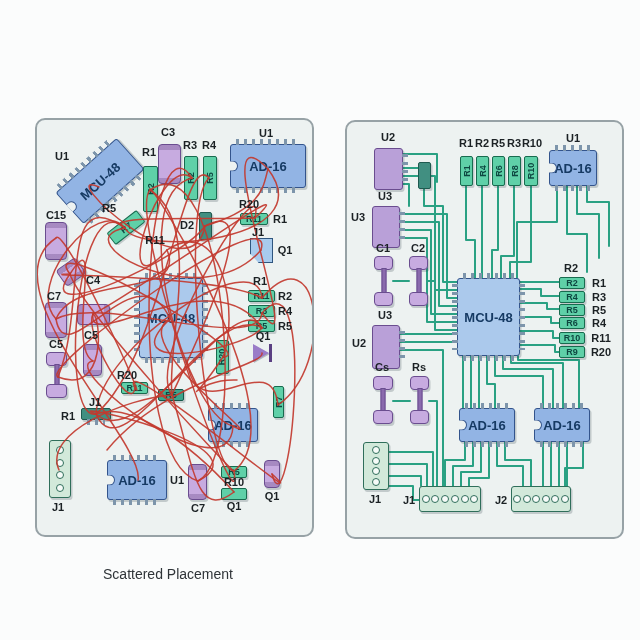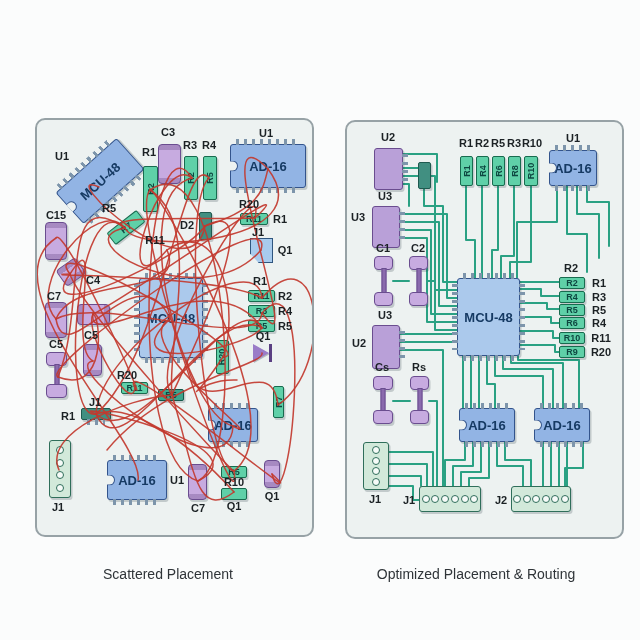--- a/index.html
+++ b/index.html
@@ -446,14 +446,13 @@
         <polyline points="220,320 220,364" fill="none" stroke="#2aa183" stroke-width="2" stroke-linejoin="round" stroke-linecap="round"></polyline>
         <polyline points="236,320 236,346 218,346 218,364" fill="none" stroke="#2aa183" stroke-width="2" stroke-linejoin="round" stroke-linecap="round"></polyline>
         <polyline points="42,330 86,330 86,364" fill="none" stroke="#2aa183" stroke-width="2" stroke-linejoin="round" stroke-linecap="round"></polyline>
         <polyline points="42,342 80,342 80,364" fill="none" stroke="#2aa183" stroke-width="2" stroke-linejoin="round" stroke-linecap="round"></polyline>
         <polyline points="42,354 74,354 74,364" fill="none" stroke="#2aa183" stroke-width="2" stroke-linejoin="round" stroke-linecap="round"></polyline>
         <polyline points="42,364 66,364 66,378 72,378" fill="none" stroke="#2aa183" stroke-width="2" stroke-linejoin="round" stroke-linecap="round"></polyline>
       </svg>
     </div>
 
   <div class="caption c-before">Scattered Placement</div>
-  <div class="caption c-after">Optimized Placement &amp; Routing</div>
 </div>
 
 </body></html>

